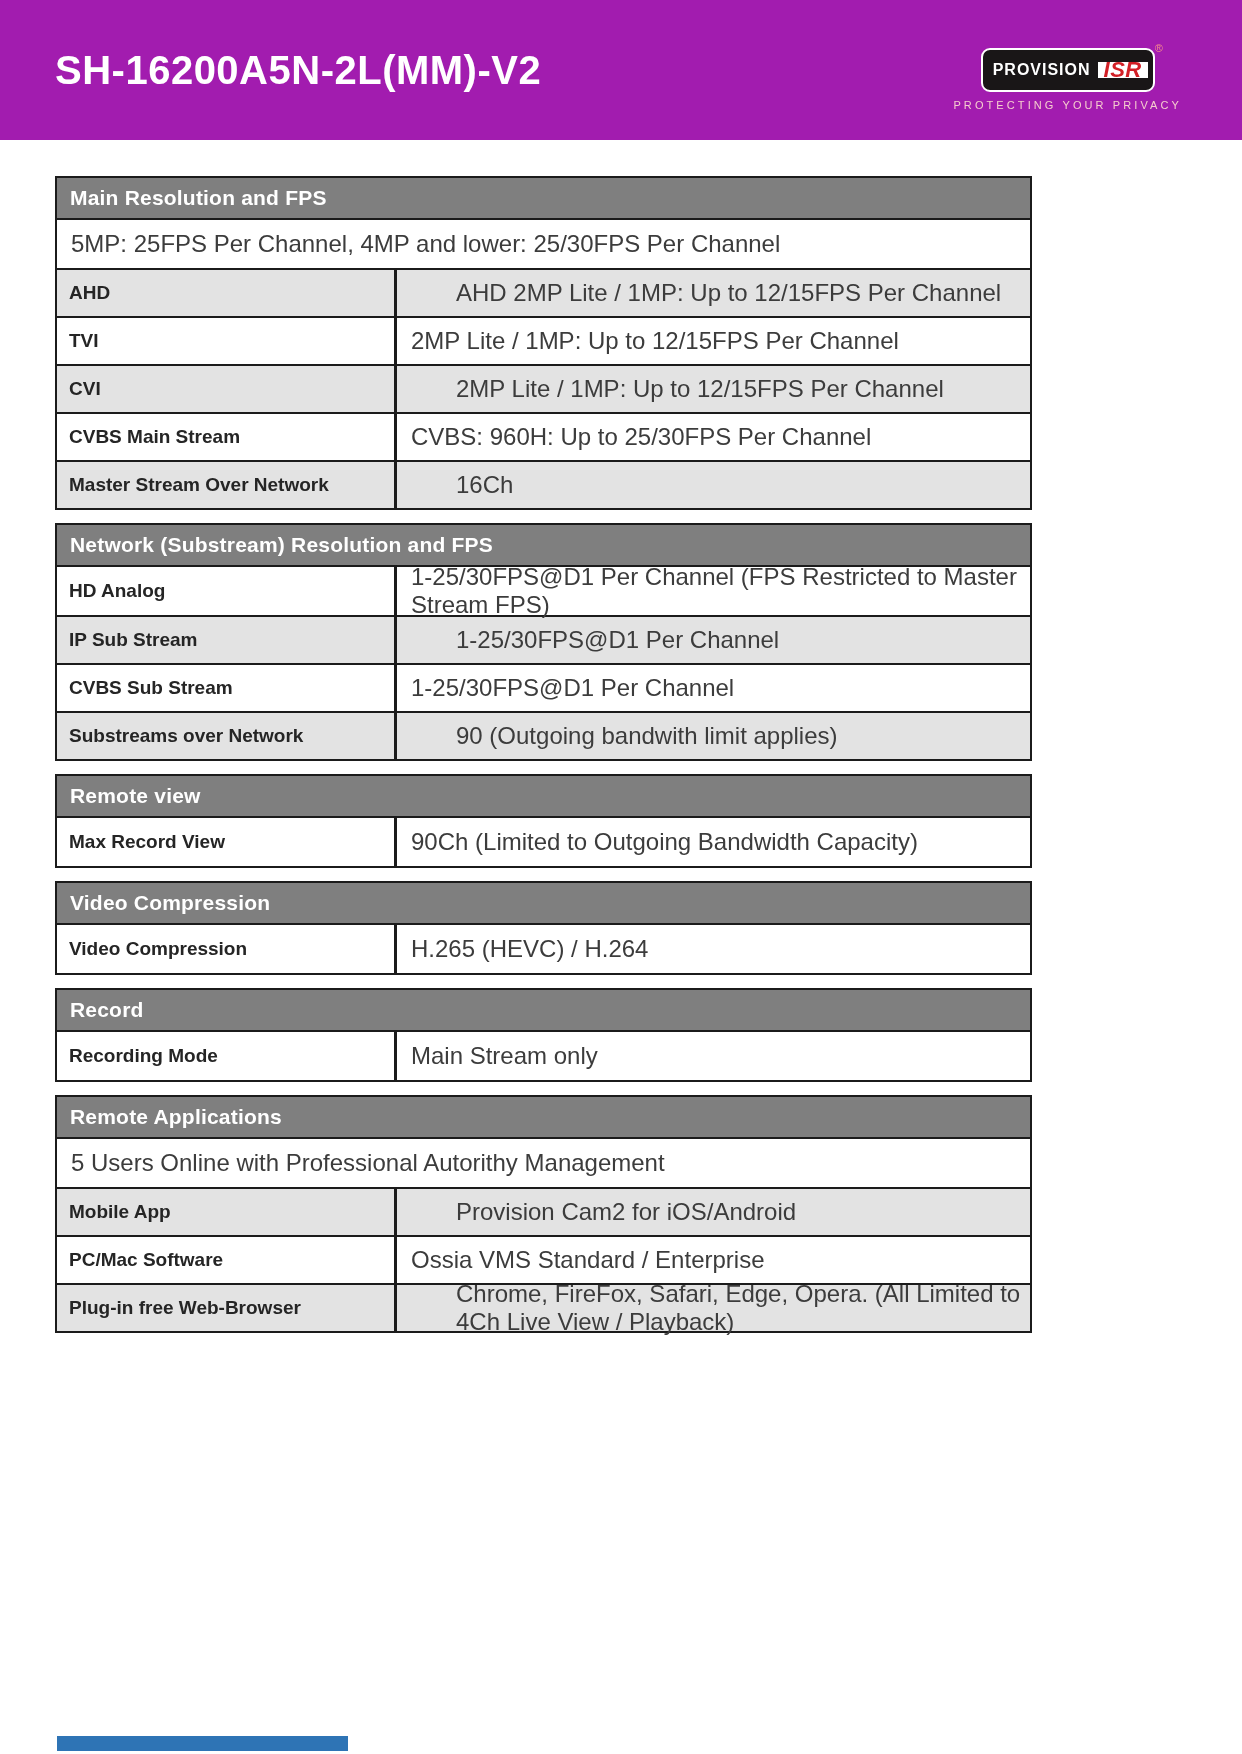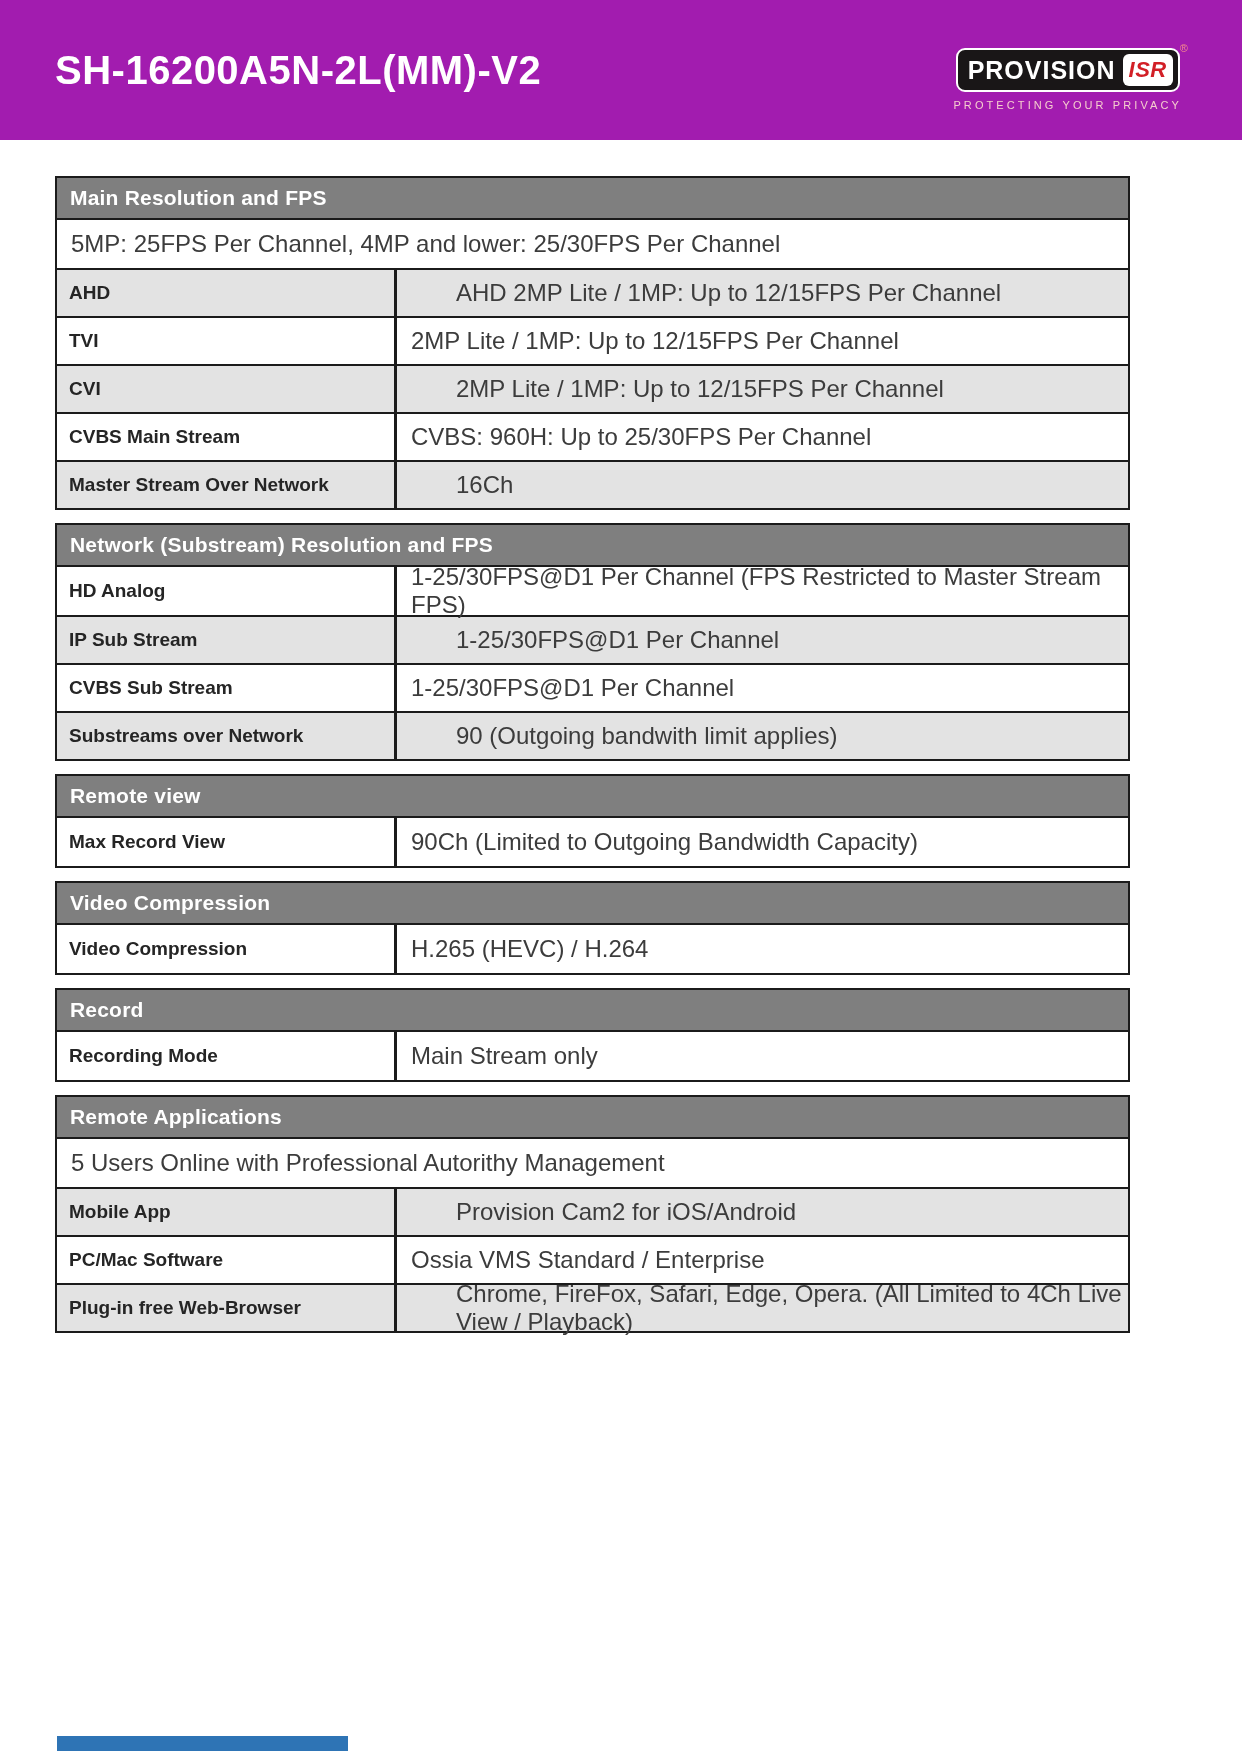--- a/index.html
+++ b/index.html
@@ -32,27 +32,27 @@
   .logo-box {
     position: relative;
     background: #191617;
     border: 2px solid #ffffff;
     border-radius: 9px;
     height: 44px;
     display: flex; align-items: center;
     padding: 0 5px 0 10px;
   }
   .logo-brand {
-    color: #ffffff; font-weight: bold; font-size: 25px;
+    color: #ffffff; font-weight: bold; font-size: 16px;
     letter-spacing: 1px; line-height: 1;
     margin-right: 7px;
   }
   .logo-isr-box {
-    background: #ffffff; border-radius: 6px;
-    height: 32px; padding: 0 6px;
+    background: #ffffff; border-radius: 0;
+    height: 16px; padding: 0 6px;
     display: flex; align-items: center;
   }
   .logo-isr {
     color: #d21f26; font-weight: bold; font-size: 22px;
     font-style: italic; line-height: 1; letter-spacing: 0.5px;
   }
   .logo-reg {
     position: absolute; top: -8px; right: -10px;
     color: #f58a8d; font-size: 11px;
   }
@@ -61,21 +61,21 @@
     color: #f6cdce;
     font-size: 11px;
     letter-spacing: 3.1px;
     white-space: nowrap;
   }
 
   
   .tables {
     position: absolute;
     top: 176px; left: 55px;
-    width: 1075px;
+    width: 977px;
   }
   .spec-table {
     border: 2px solid #1b1b1b;
     margin-bottom: 13px;
     background: #ffffff;
   }
   .section-header {
     background: #7f7f7f;
     border-bottom: 2px solid #1b1b1b;
     height: 42px;

